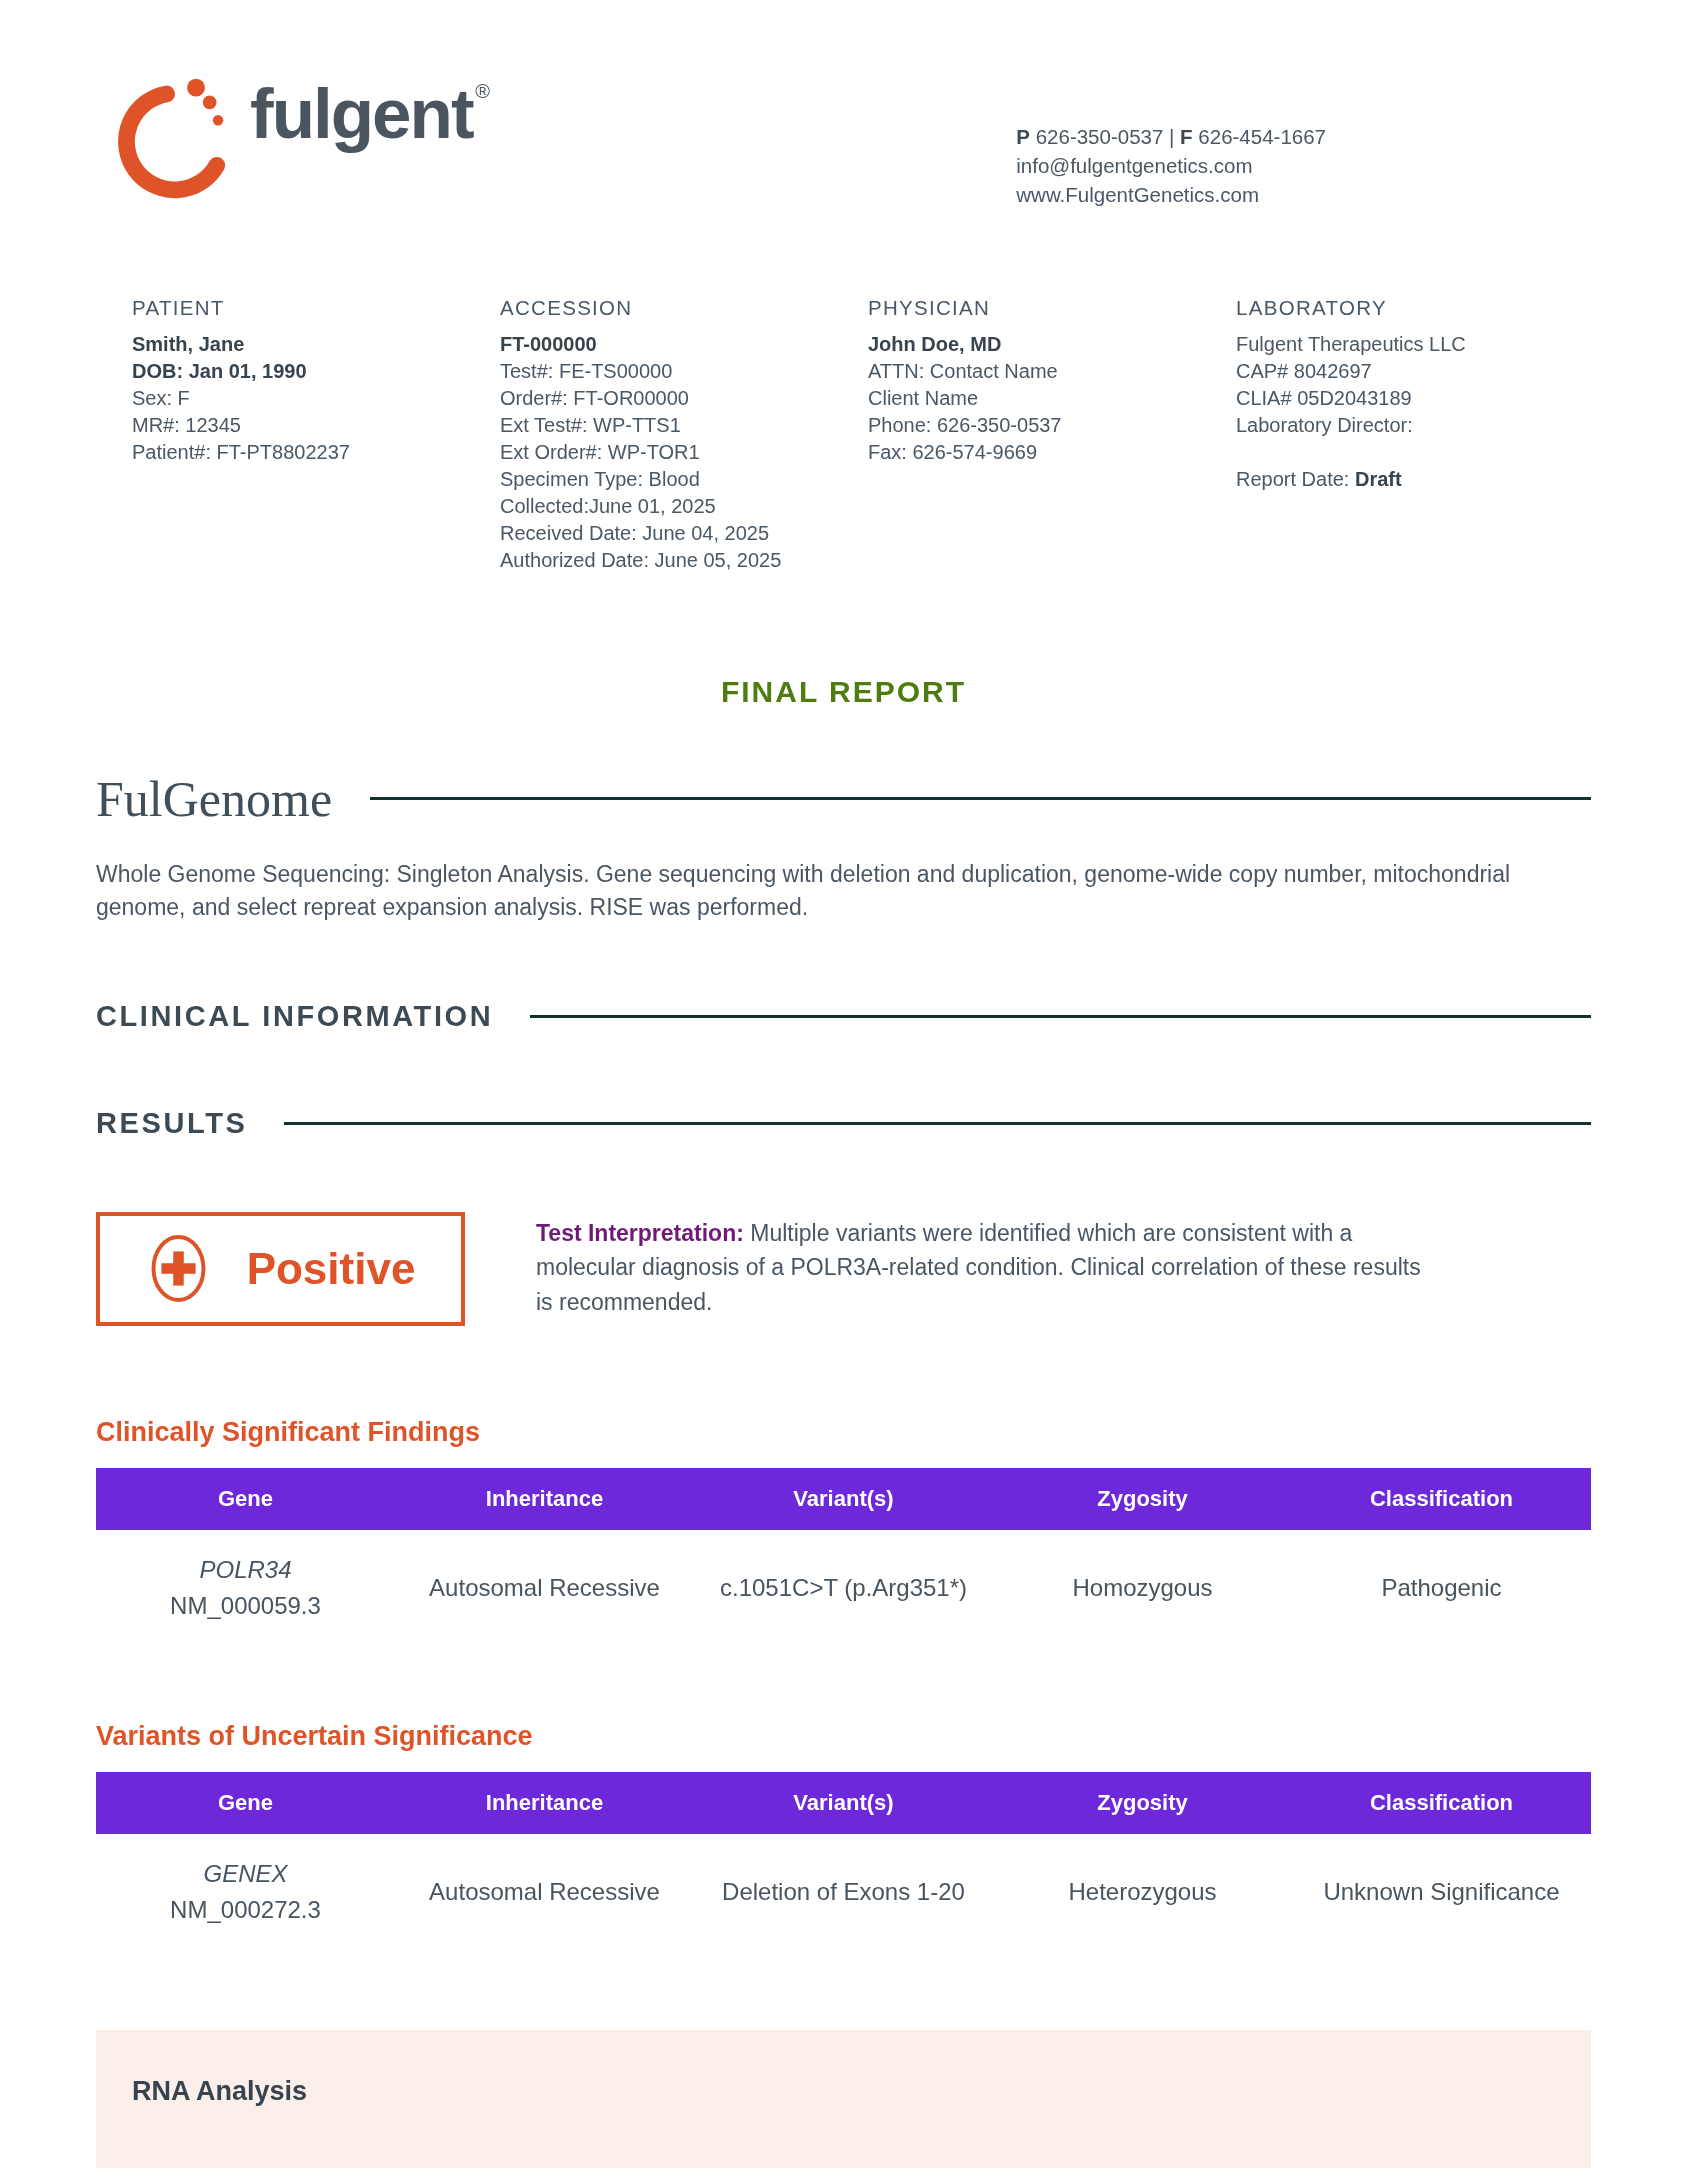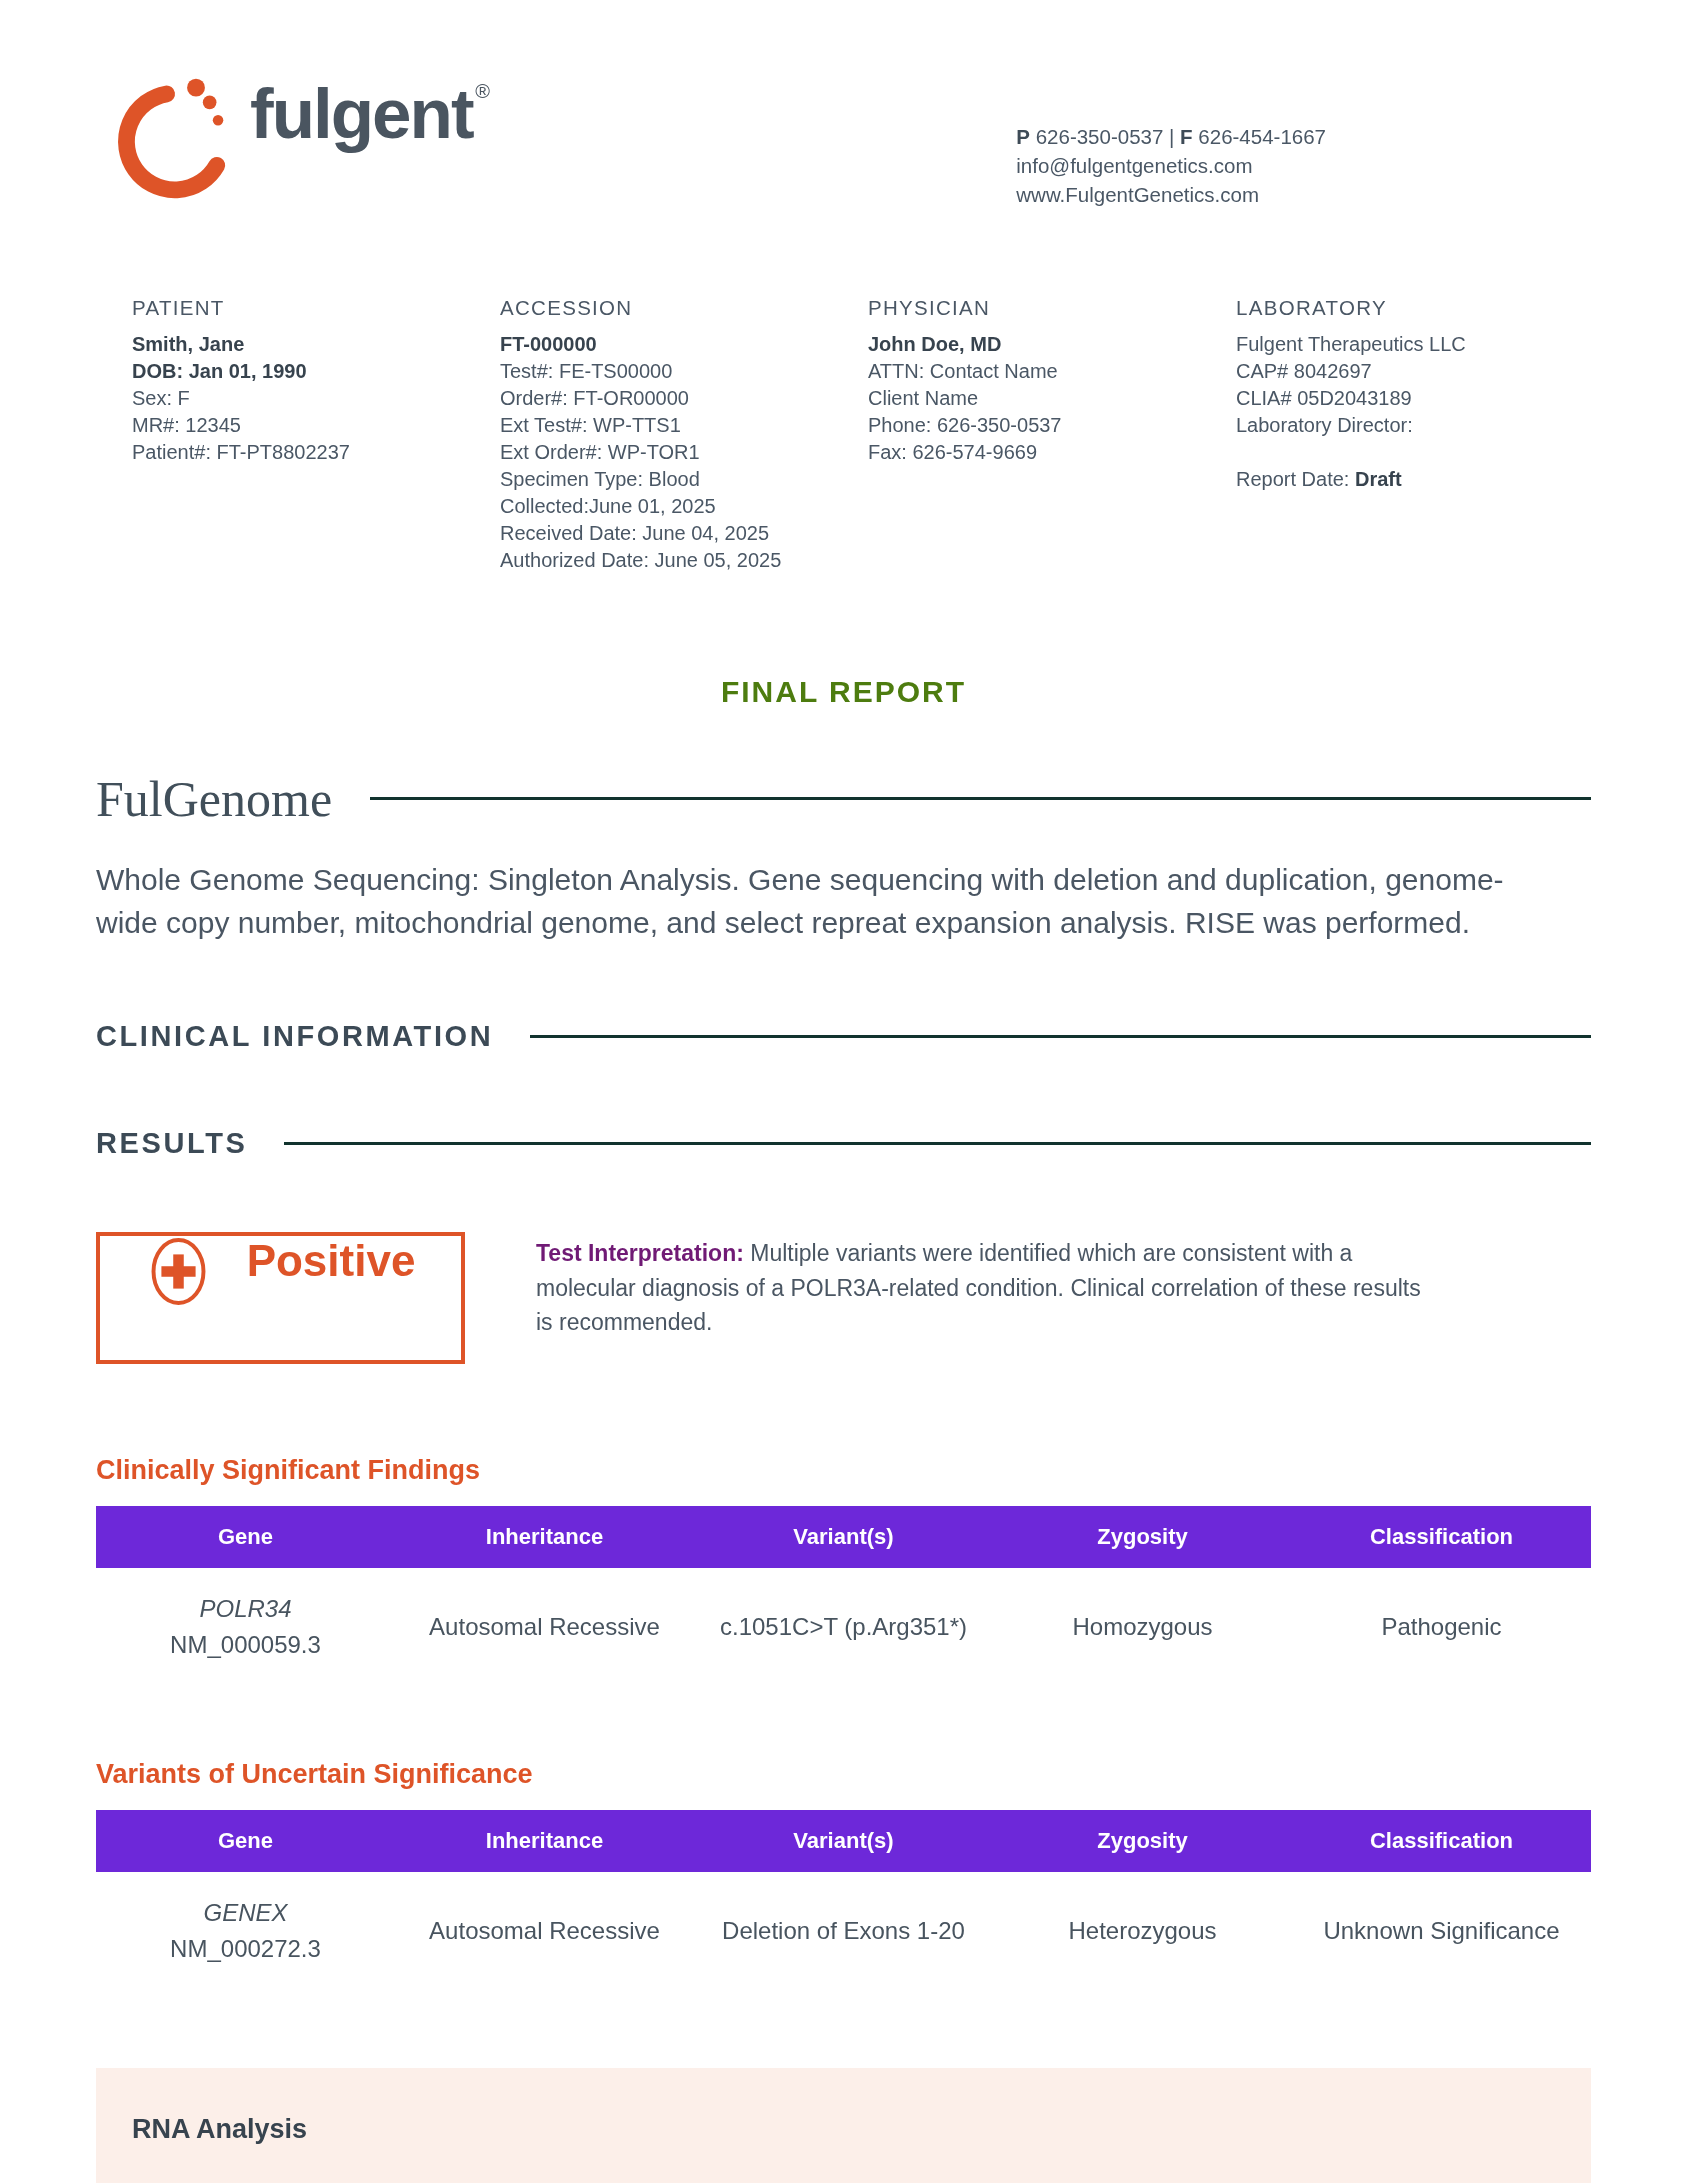--- a/index.html
+++ b/index.html
@@ -43,32 +43,32 @@
   }
 
   
   .rule{flex:1;height:3.3px;background:#11332E;}
   .test-head{display:flex;align-items:center;margin:65px 96px 0;}
   .test-name{
     font-family:"Liberation Serif","DejaVu Serif",serif;
     font-size:50px;font-weight:normal;color:#414F5A;line-height:1;
   }
   .test-head .rule{margin-left:38px;}
-  .test-desc{margin:34px 96px 0;font-size:30px;line-height:1.44;max-width:1442px;color:#4A5663;}
+  .test-desc{margin:34px 96px 0;font-size:23px;line-height:1.44;max-width:1442px;color:#4A5663;}
 
   .sec-head{display:flex;align-items:center;margin:78px 96px 0;}
   .sec-title{font-size:29px;font-weight:bold;letter-spacing:2.6px;color:#3C4A56;line-height:1;white-space:nowrap;}
   .sec-head .rule{margin-left:37px;}
   .sec-body{margin:36px 96px 0;font-size:23px;line-height:1.44;color:#4A5663;}
 
   
   .results-row{display:flex;align-items:flex-start;margin:74px 96px 0;}
   .positive-box{
-    width:369px;height:132px;border:4px solid #DE5428;box-sizing:border-box;
-    display:flex;justify-content:center;gap:36px;flex:none;
+    width:369px;height:114px;border:4px solid #DE5428;box-sizing:border-box;
+    display:flex;align-items:center;justify-content:center;gap:36px;flex:none;
   }
   .positive-label{font-size:44px;font-weight:bold;color:#DE5428;letter-spacing:0;}
   .interpretation{margin-left:71px;font-size:23px;line-height:1.5;max-width:890px;padding-top:4px;color:#4A5663;}
   .interpretation .b{font-weight:bold;color:#701a75;}
 
   
   .tbl-title{margin:91px 96px 20px;font-size:27px;font-weight:bold;color:#DE5428;}
   .tbl-title.vus{margin-top:82px;}
   table.results{width:1495px;margin:0 96px;border-collapse:collapse;table-layout:fixed;}
   table.results th{

